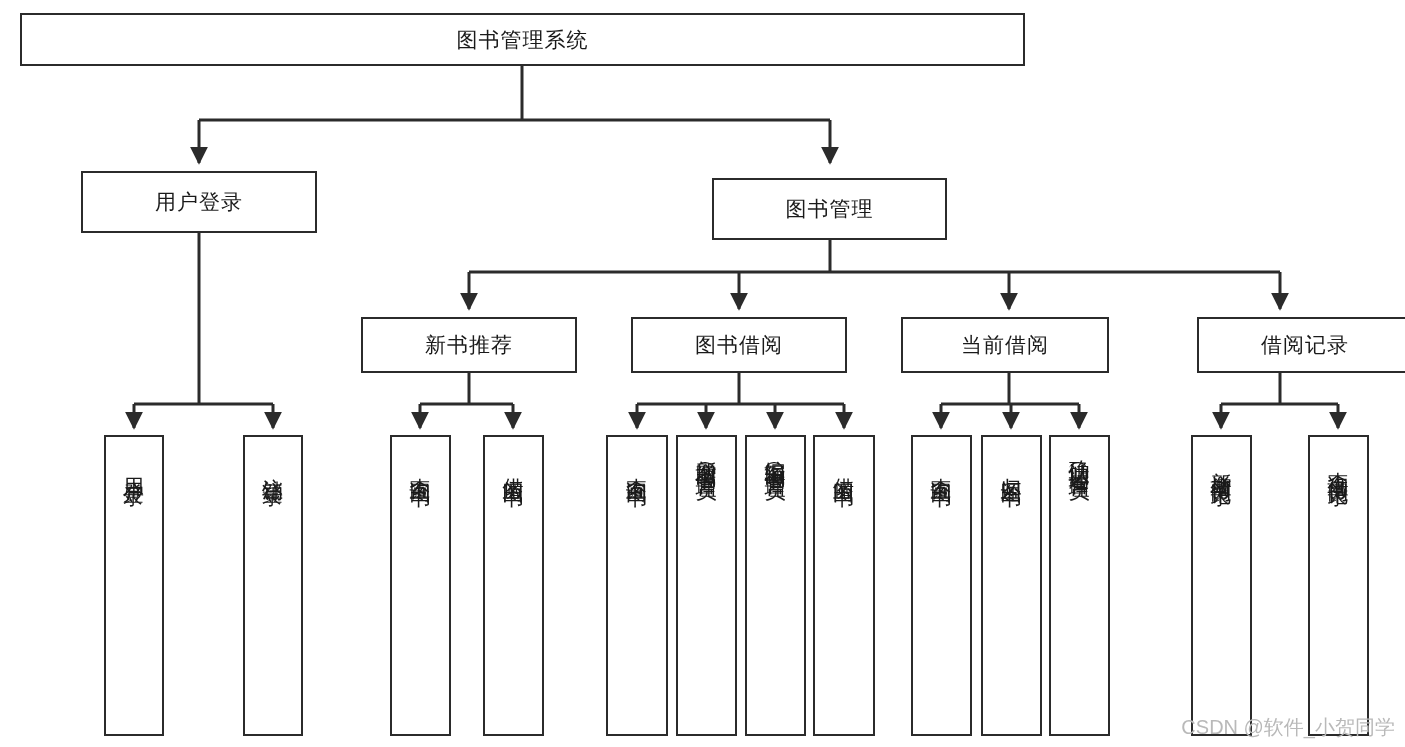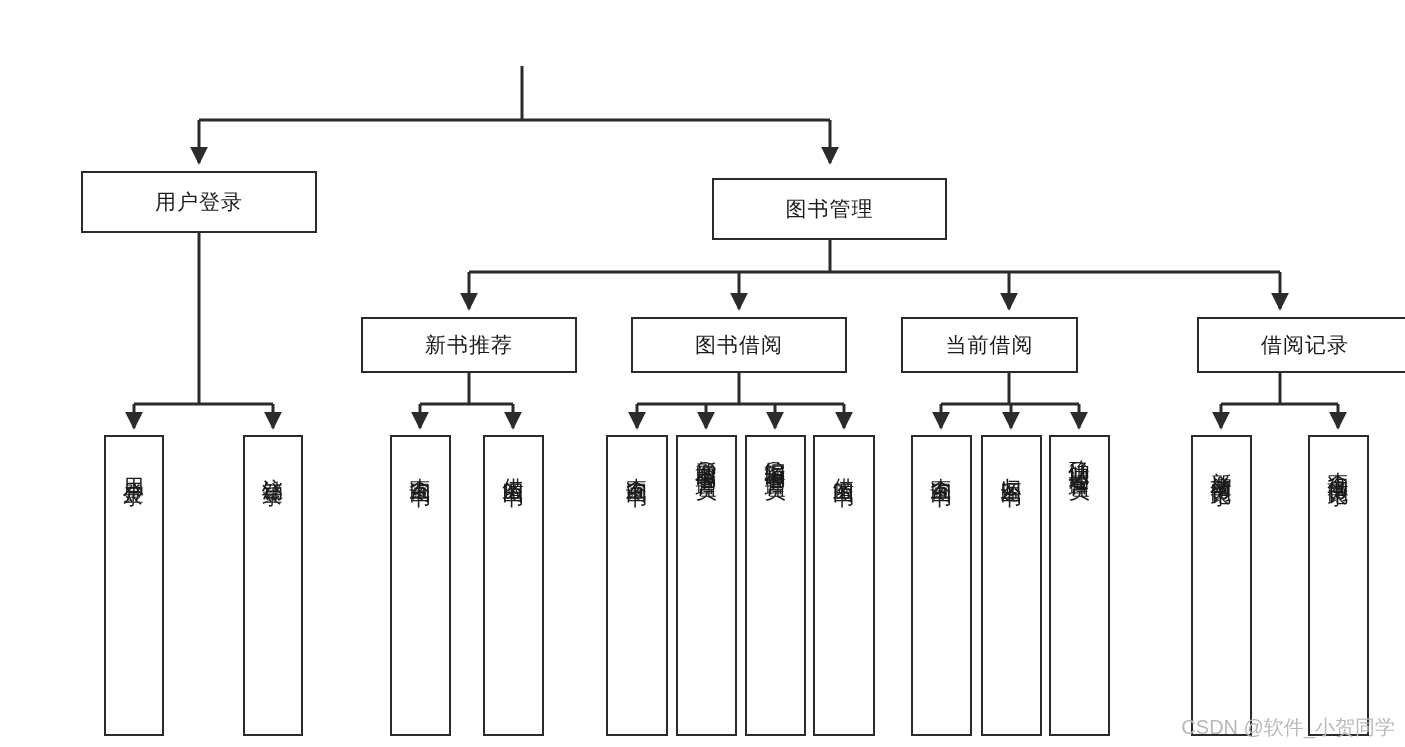--- a/index.html
+++ b/index.html
@@ -112,35 +112,38 @@
       <path d="M 1011 404 L 1011 428" marker-end="url(#arrow)"></path>
       <path d="M 1079 404 L 1079 428" marker-end="url(#arrow)"></path>
 
       <path d="M 1280 373 L 1280 404"></path>
       <path d="M 1221 404 L 1338 404"></path>
       <path d="M 1221 404 L 1221 428" marker-end="url(#arrow)"></path>
       <path d="M 1338 404 L 1338 428" marker-end="url(#arrow)"></path>
     </g>
   </svg>
 
+  <div class="node horiz" style="left:20px; top:13px; width:1005px; height:53px;">
+    <span class="label">图书管理系统</span>
+  </div>
 
   <div class="node horiz" style="left:81px; top:171px; width:236px; height:62px;">
     <span class="label">用户登录</span>
   </div>
   <div class="node horiz" style="left:712px; top:178px; width:235px; height:62px;">
     <span class="label">图书管理</span>
   </div>
 
   <div class="node horiz" style="left:631px; top:317px; width:216px; height:56px;">
     <span class="label">图书借阅</span>
   </div>
   <div class="node horiz" style="left:361px; top:317px; width:216px; height:56px;">
     <span class="label">新书推荐</span>
   </div>
-  <div class="node horiz" style="left:901px; top:317px; width:177px; height:56px;align-items:center;">
+  <div class="node horiz" style="left:901px; top:317px; width:208px; height:56px;align-items:center;">
     <span class="label">当前借阅</span>
   </div>
   <div class="node horiz" style="left:1172px; top:317px; width:216px; height:56px;margin-left:25px;">
     <span class="label">借阅记录</span>
   </div>
 
   <div class="node vert" style="left:104px; top:435px; width:60px; height:301px;">
     <span class="vtext">用户登录</span>
   </div>
   <div class="node vert" style="left:243px; top:435px; width:60px; height:301px;">

